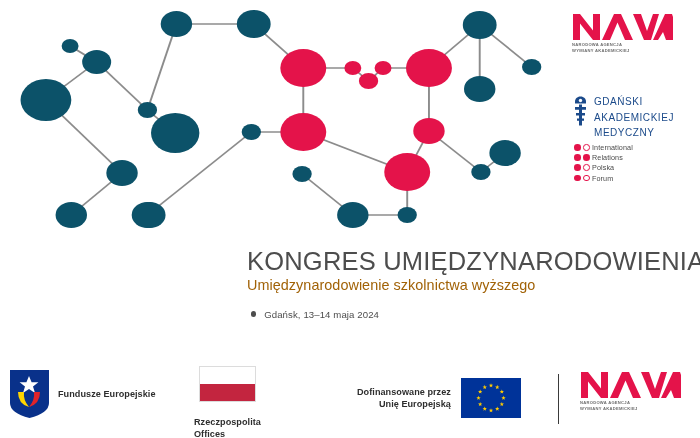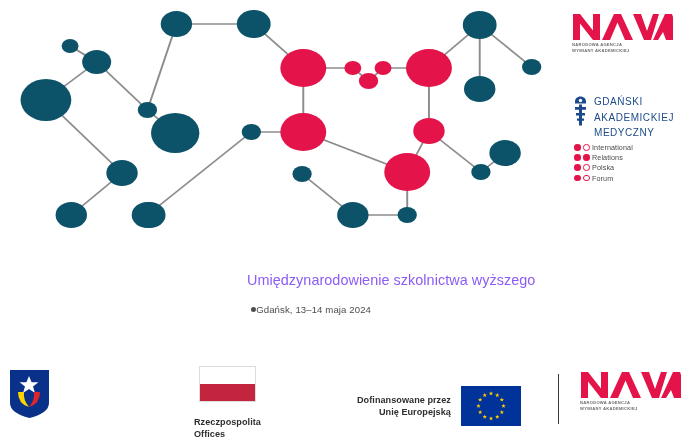--- a/index.html
+++ b/index.html
@@ -104,28 +104,29 @@
     font-size: 25.5px;
     font-weight: 400;
     letter-spacing: 0.2px;
     color: #4d4d4d;
     white-space: nowrap;
     line-height: 1;
   }
   #page-subtitle {
     font-size: 14.4px;
     font-weight: 400;
-    color: #8b5cf6;
+    color: #a16207;
     letter-spacing: 0.05px;
-    margin-top: 23px;
+    margin-top: 2px;
     white-space: nowrap;
   }
   #event-meta {
     display: flex;
     align-items: center;
+    gap: 8px;
     margin-top: 16px;
     padding-left: 4px;
   }
   #event-bullet {
     width: 5.2px;
     height: 5.2px;
     border-radius: 50%;
     background: #4d4d4d;
     flex: none;
   }
@@ -144,21 +145,21 @@
     width: 700px;
     height: 76px;
   }
   .footer-item {
     position: absolute;
     display: flex;
     align-items: center;
   }
   #footer-fe { left: 10px; top: 8px; gap: 9px; }
   #footer-rp { left: 194px; top: 4px; gap: 14px; flex-direction: column; }
-  #footer-eu { left: 357px; top: 24px; gap: 10px; }
+  #footer-eu { left: 357px; top: 16px; gap: 10px; }
   #footer-nawa { left: 580px; top: 10px; }
 
   .footer-label {
     font-size: 9.1px;
     font-weight: 700;
     line-height: 1.36;
     color: #2e2e2e;
     letter-spacing: 0.05px;
   }
   .footer-label div { white-space: nowrap; }
@@ -293,37 +294,39 @@
     </div>
   <div class="irof-text">
     <div>International</div>
     <div>Relations</div>
     <div>Polska</div>
     <div>Forum</div>
   </div>
 </div>
 
 <div id="title-block">
+  <div id="page-title">KONGRES UMIĘDZYNARODOWIENIA</div>
   <div id="page-subtitle">Umiędzynarodowienie szkolnictwa wyższego</div>
   <div id="event-meta">
     <span id="event-bullet"></span>
     <span id="event-date">Gdańsk, 13–14 maja 2024</span>
   </div>
 </div>
 
 <div id="footer">
 
   <div class="footer-item" id="footer-fe">
     <svg width="39" height="48" viewBox="0 0 39 48" xmlns="http://www.w3.org/2000/svg">
       <path d="M0 0 H39 V33 Q39 43 19.5 48 Q0 43 0 33 Z" fill="#09318a"></path>
       <polygon points="19,6 21.6,12.3 28.4,12.3 23,16.4 25,23 19,19 13,23 15,16.4 9.6,12.3 16.4,12.3" fill="#ffffff"></polygon>
       <path d="M8 22 Q8 34 19 37 Q13 30 14 22 Z" fill="#ffd500"></path>
       <path d="M30 22 Q30 34 19 37 Q25 30 24 22 Z" fill="#e1242a"></path>
     </svg>
     <div class="footer-label">
+      <div>Fundusze Europejskie</div>
     </div>
   </div>
 
   <div class="footer-item" id="footer-rp">
     <div class="pl-flag">
       <div class="white"></div>
       <div class="red"></div>
     </div>
     <div class="footer-label">
       <div>Rzeczpospolita</div>

